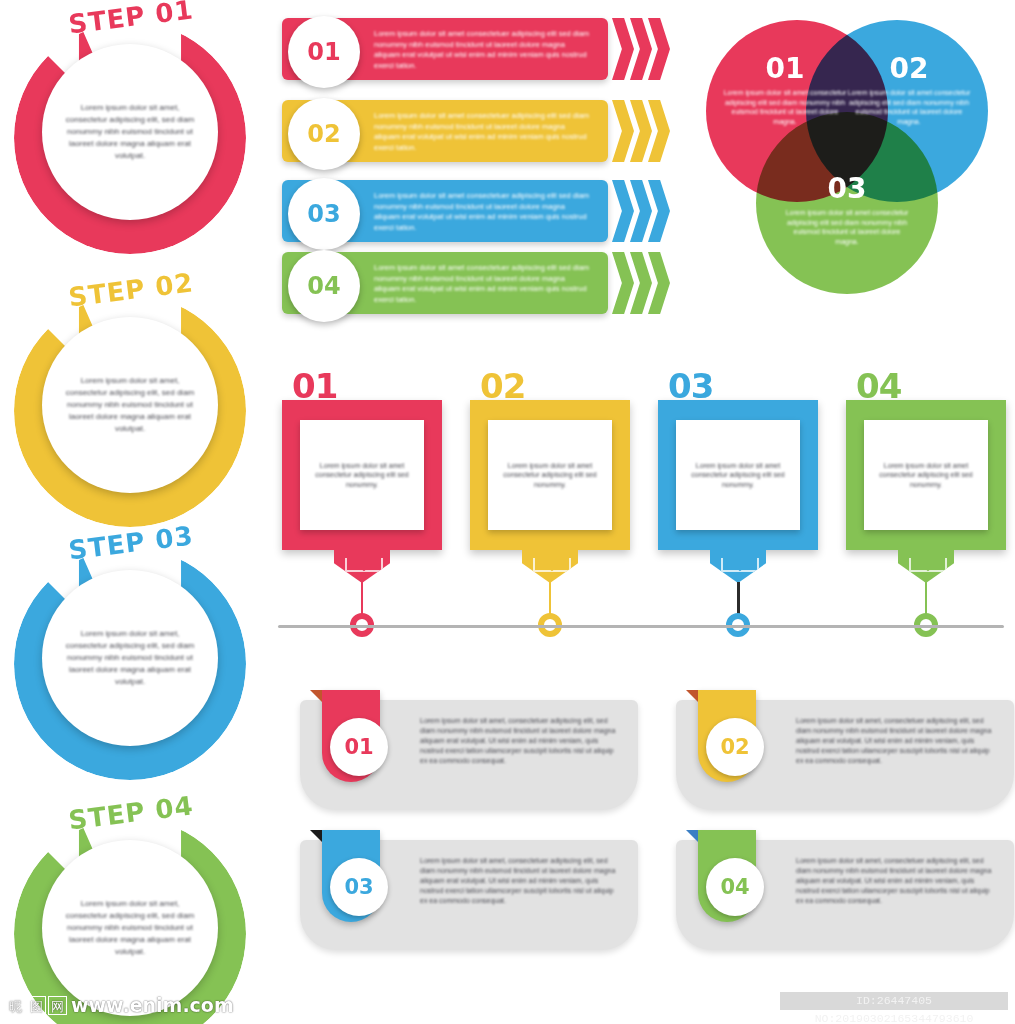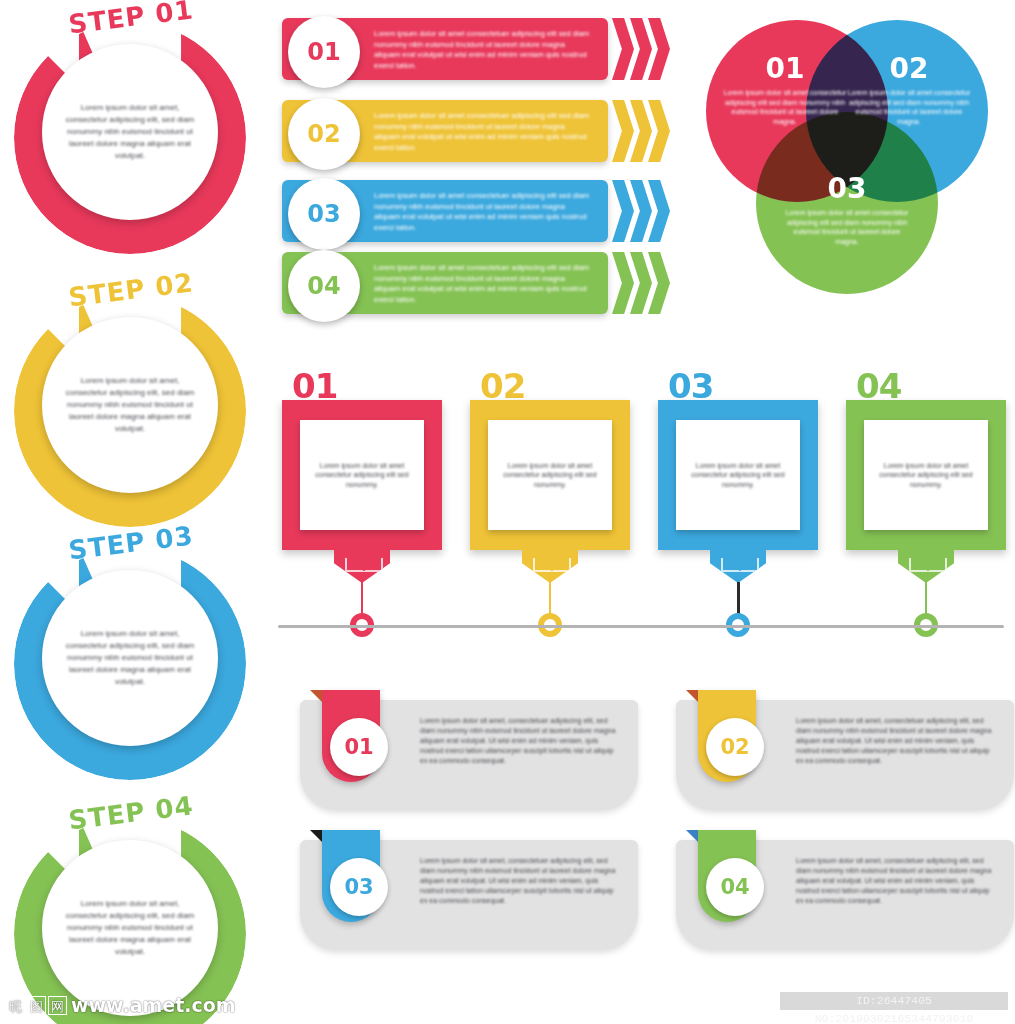--- a/index.html
+++ b/index.html
@@ -360,18 +360,18 @@
     <div class="rib-fold" style="background:#3B7FC4;clip-path:polygon(0 0,100% 0,100% 100%);"></div>
     <div class="rib-text ptext">Lorem ipsum dolor sit amet, consectetuer adipiscing elit, sed diam nonummy nibh euismod tincidunt ut laoreet dolore magna aliquam erat volutpat. Ut wisi enim ad minim veniam, quis nostrud exerci tation ullamcorper suscipit lobortis nisl ut aliquip ex ea commodo consequat.</div>
   </div>
 
   <div class="wm-logo">
     <div class="wm-cn">
       <span>昵</span>
       <span>图</span>
       <span>网</span>
     </div>
-    <span>www.amet.com</span>
+    <span>www.enim.com</span>
   </div>
 
   <div class="wm-id">ID:26447405 NO:20190302165344793610</div>
 
 </div>
 
 </body></html>

